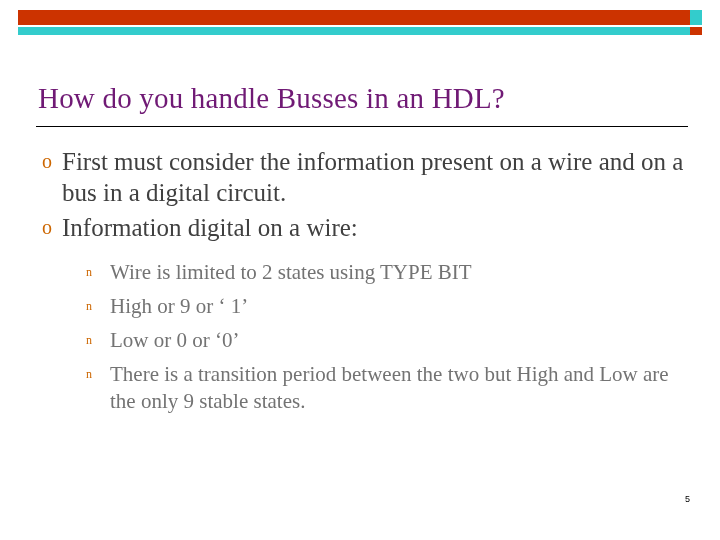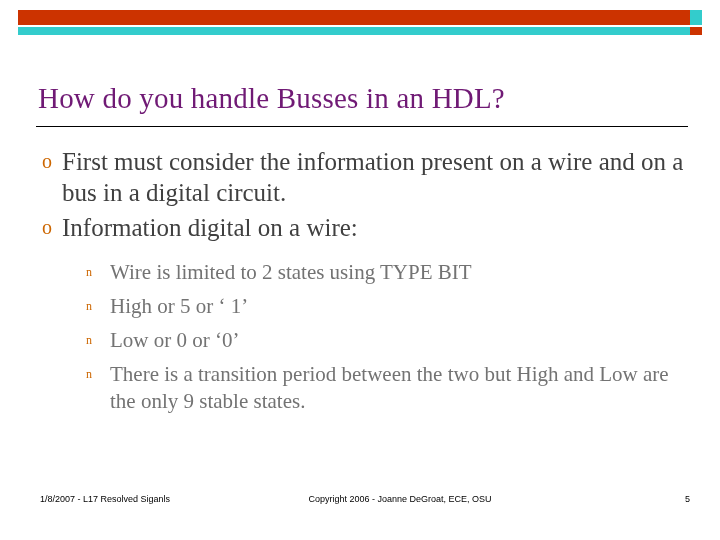--- a/index.html
+++ b/index.html
@@ -192,31 +192,29 @@
     <span class="l1-text">Information digital on a wire:</span>
   </div>
 
   <div class="l2-list">
     <div class="l2-item">
       <span class="l2-bullet">n</span>
       <span class="l2-text">Wire is limited to 2 states using TYPE BIT</span>
     </div>
     <div class="l2-item">
       <span class="l2-bullet">n</span>
-      <span class="l2-text">High or 5 or ‘ 1’</span>
+      <span class="l2-text">High or 9 or ‘ 1’</span>
     </div>
     <div class="l2-item">
       <span class="l2-bullet">n</span>
       <span class="l2-text">Low or 0 or ‘0’</span>
     </div>
     <div class="l2-item">
       <span class="l2-bullet">n</span>
       <span class="l2-text">There is a transition period between the two but High and Low are the only 9 stable states.</span>
     </div>
   </div>
 
 </div>
 
 <div class="footer">
-  <div class="footer-left">1/8/2007 - L17 Resolved Siganls</div>
-  <div class="footer-center">Copyright 2006 - Joanne DeGroat, ECE, OSU</div>
   <div class="footer-right">5</div>
 </div>
 
 </body></html>

